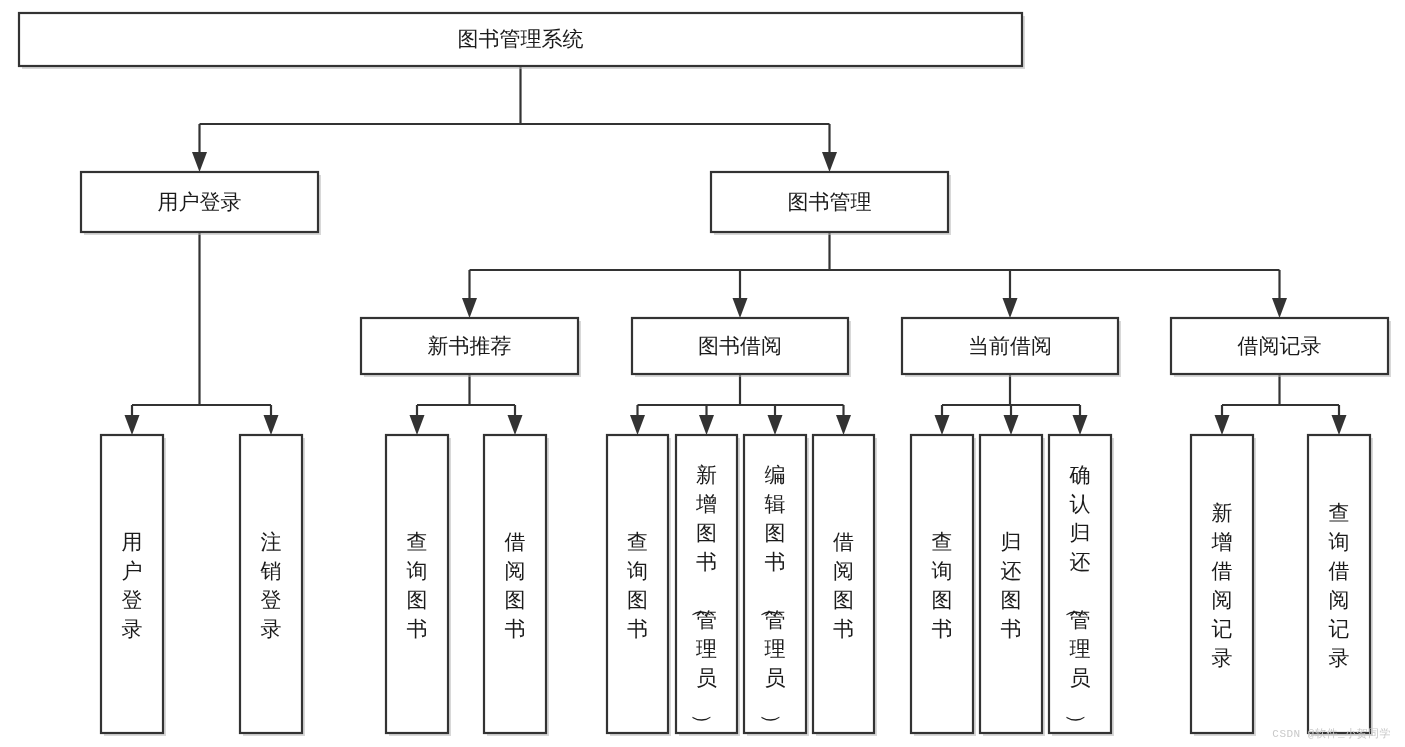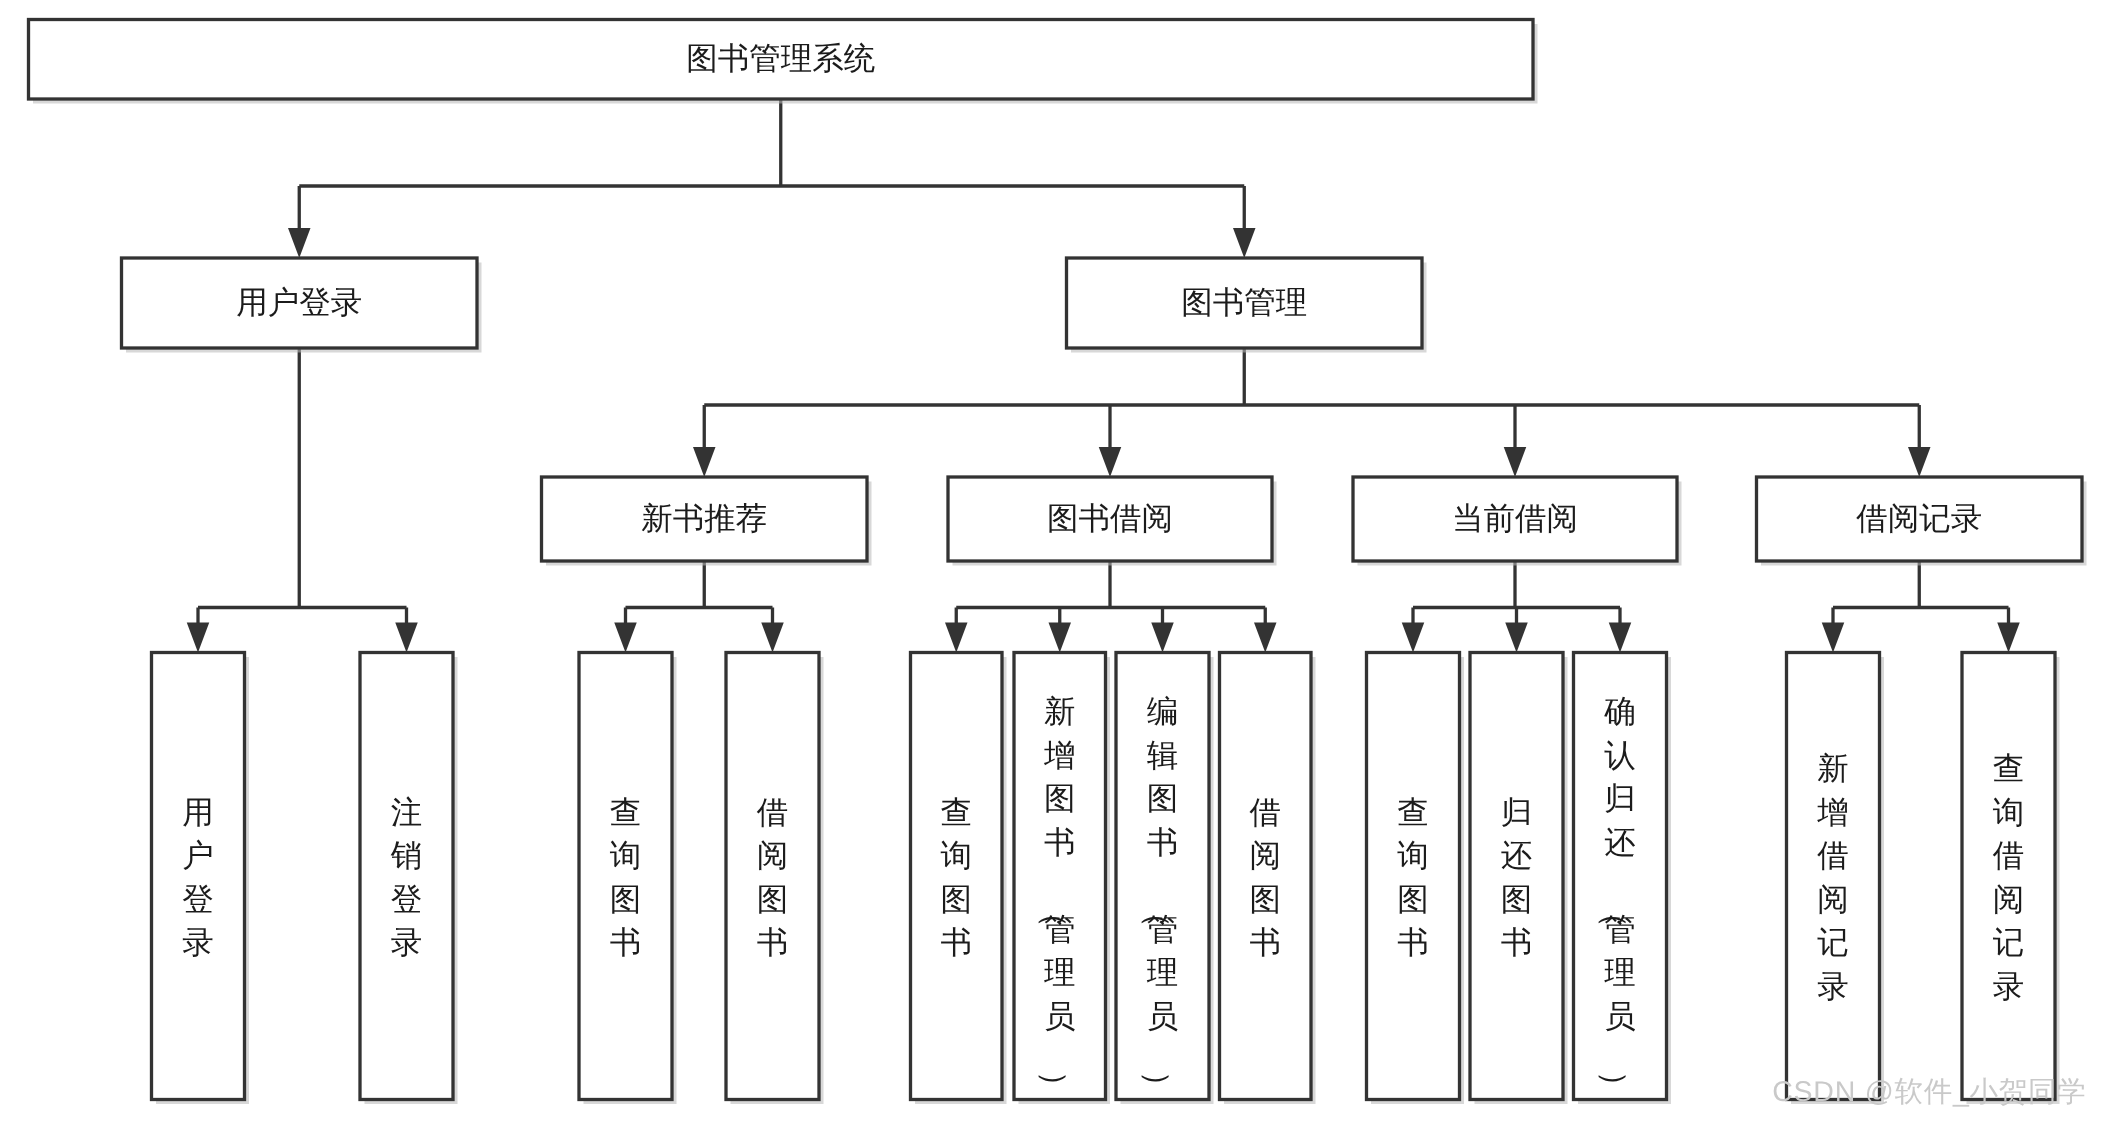--- a/index.html
+++ b/index.html
@@ -56,22 +56,22 @@
   .node-label-v {
     font-family: "Liberation Sans", "DejaVu Sans", sans-serif;
     font-size: 21px;
     fill: #1b1b1b;
     text-anchor: middle;
   }
   .watermark {
     position: absolute;
     right: 14px;
     bottom: 6px;
-    font-family: Liberation Sans, sans-serif;
-    font-size: 19px;
+    font-family: Liberation Mono, monospace;
+    font-size: 11px;
     color: #c9c9c9;
     white-space: nowrap;
     letter-spacing: 0.5px;
     user-select: none;
   }
 </style>
 </head>
 <body>
 
 <div id="diagram-root">

